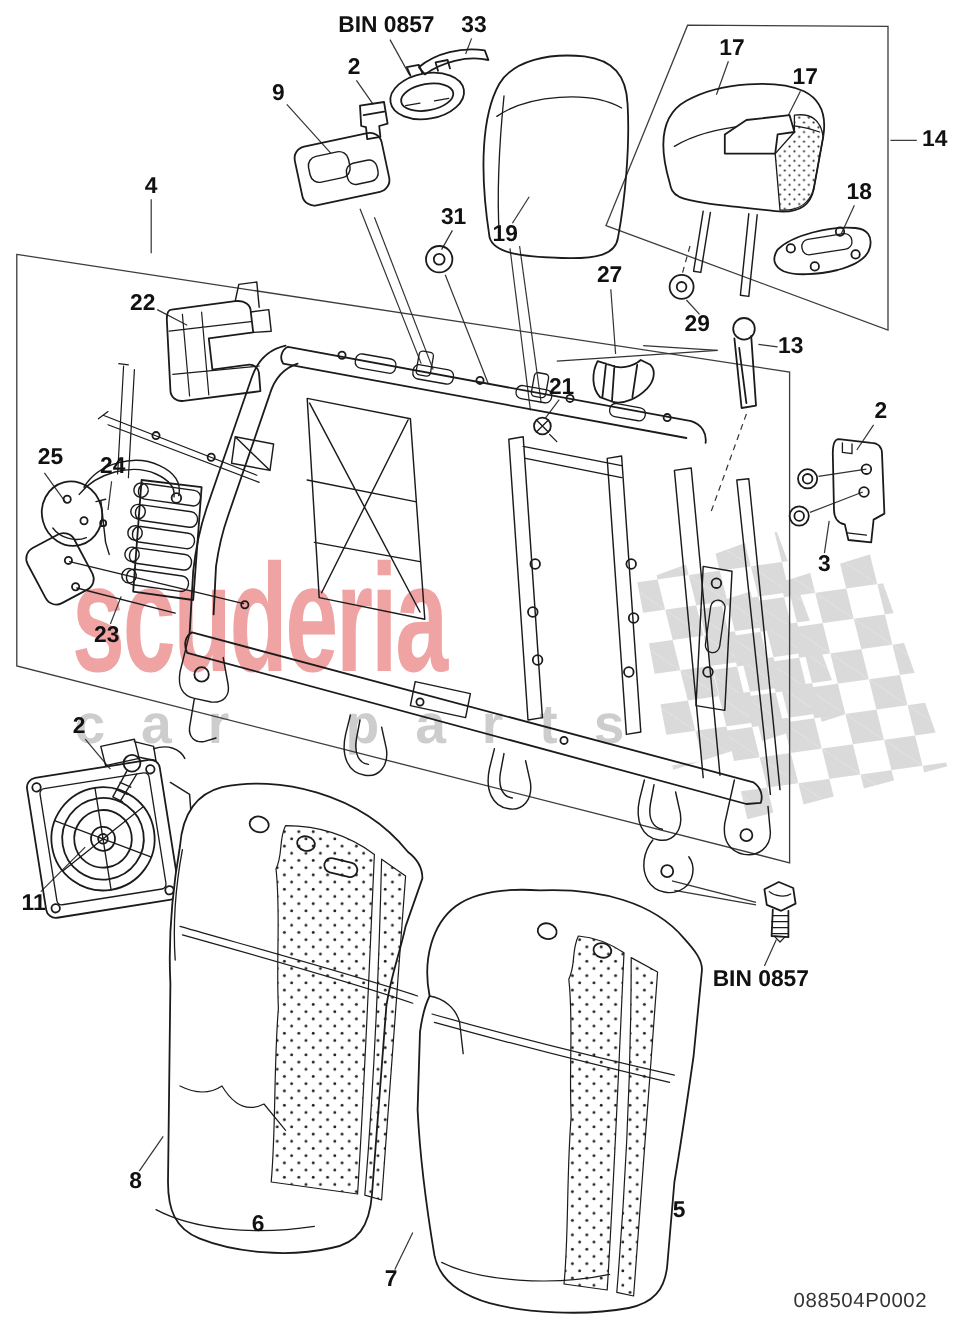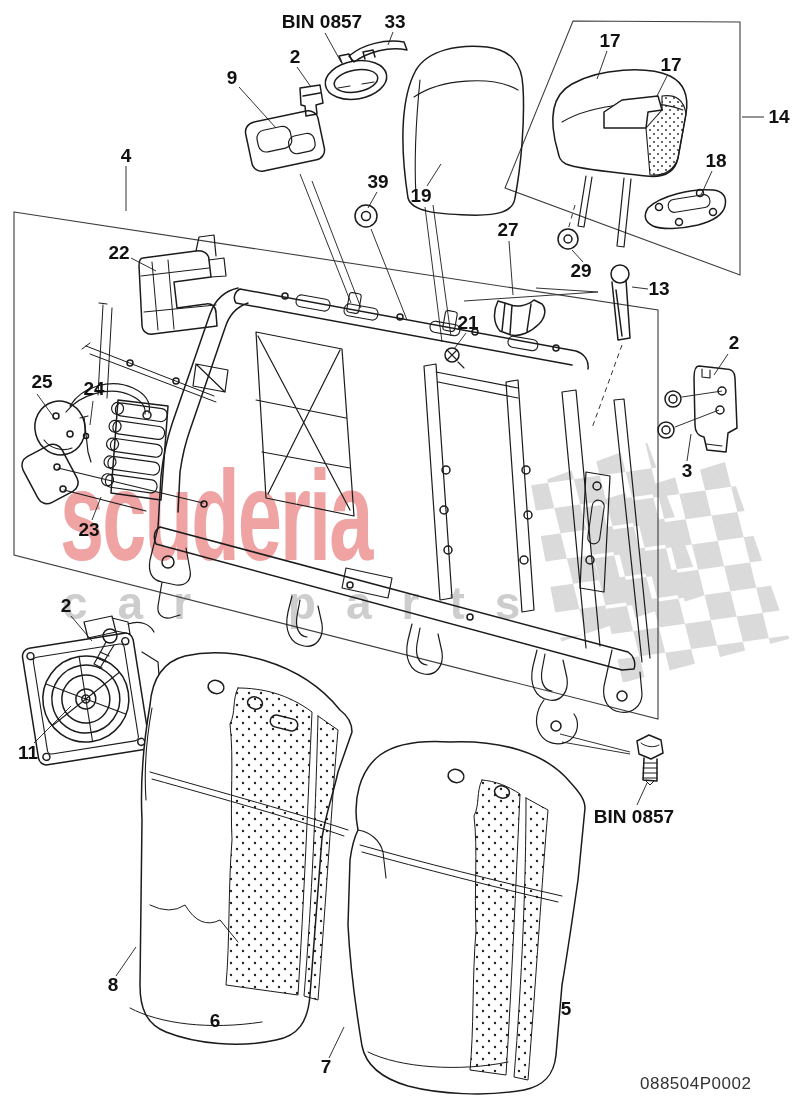--- a/index.html
+++ b/index.html
@@ -13,21 +13,21 @@
         transform:rotate(-14deg) skewY(6deg);}
   #flag1{left:538px;top:448px;width:150px;height:186px;clip-path:polygon(6% 14%,88% 0%,100% 86%,0% 100%);}
   #flag2{left:594px;top:468px;width:176px;height:206px;clip-path:polygon(4% 12%,90% 0%,100% 90%,2% 100%);}
   .wm-brand{position:absolute;left:60px;top:452px;font-weight:bold;font-size:128px;line-height:1;
             letter-spacing:-3px;transform:scaleX(0.62);transform-origin:left top;white-space:nowrap;}
   .wm-sub{position:absolute;left:62px;top:580px;font-weight:bold;font-size:46px;line-height:1;
           letter-spacing:30px;word-spacing:24px;white-space:nowrap;}
   svg.art{position:absolute;left:0;top:0;}
   .callout{position:absolute;transform:translate(-50%,-50%);font-weight:bold;font-size:19px;
            color:#111;white-space:nowrap;}
-  .part-number{position:absolute;left:640px;top:1074px;width:154px;text-align:left;
+  .part-number{position:absolute;left:640px;top:1074px;width:154px;text-align:center;
                font-size:17px;color:#333;letter-spacing:0.5px;}
 </style>
 </head>
 <body>
 
 <div class="stage">
 
   <div class="flag" id="flag1" style="--flag: #dadada;"></div>
   <div class="flag" id="flag2" style="--flag: #dadada;"></div>
   <div class="wm-brand" style="color: rgb(239, 163, 163);">scuderia</div>
@@ -304,21 +304,21 @@
   </svg>
 
   <div class="callout" style="left:322px;top:22px">BIN 0857</div>
   <div class="callout" style="left:395px;top:22px">33</div>
   <div class="callout" style="left:295px;top:57px">2</div>
   <div class="callout" style="left:232px;top:78px">9</div>
   <div class="callout" style="left:610px;top:41px">17</div>
   <div class="callout" style="left:671px;top:65px">17</div>
   <div class="callout" style="left:779px;top:117px">14</div>
   <div class="callout" style="left:716px;top:161px">18</div>
-  <div class="callout" style="left:378px;top:182px">39</div>
+  <div class="callout" style="left:378px;top:182px">31</div>
   <div class="callout" style="left:421px;top:196px">19</div>
   <div class="callout" style="left:126px;top:156px">4</div>
   <div class="callout" style="left:508px;top:230px">27</div>
   <div class="callout" style="left:581px;top:271px">29</div>
   <div class="callout" style="left:659px;top:289px">13</div>
   <div class="callout" style="left:119px;top:253px">22</div>
   <div class="callout" style="left:468px;top:323px">21</div>
   <div class="callout" style="left:734px;top:343px">2</div>
   <div class="callout" style="left:687px;top:471px">3</div>
   <div class="callout" style="left:42px;top:382px">25</div>

